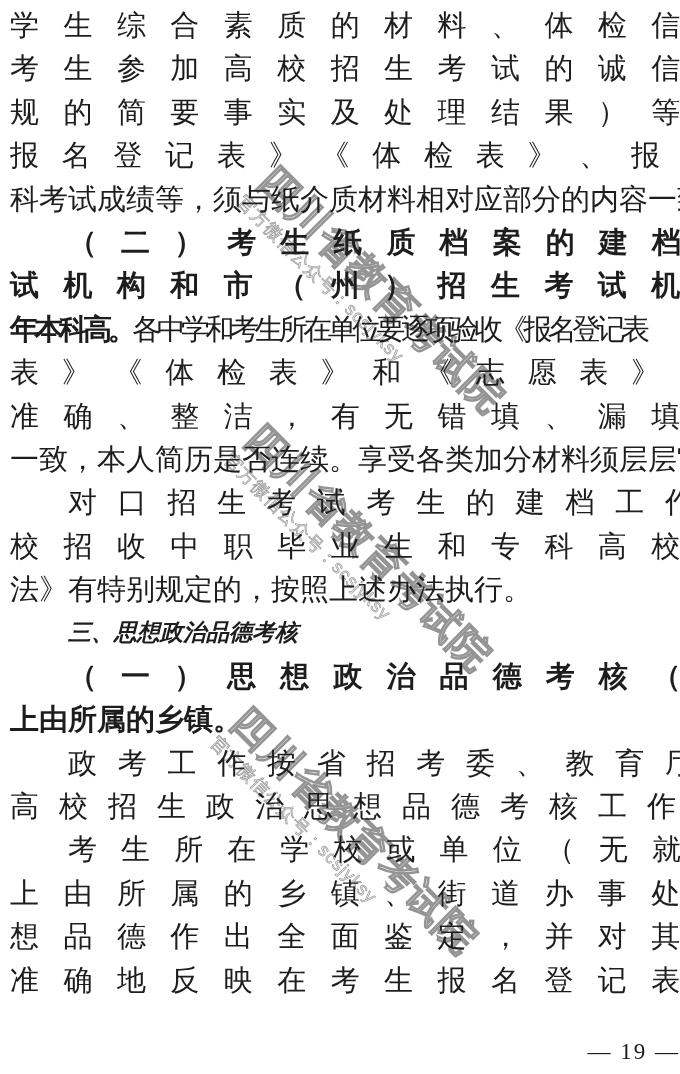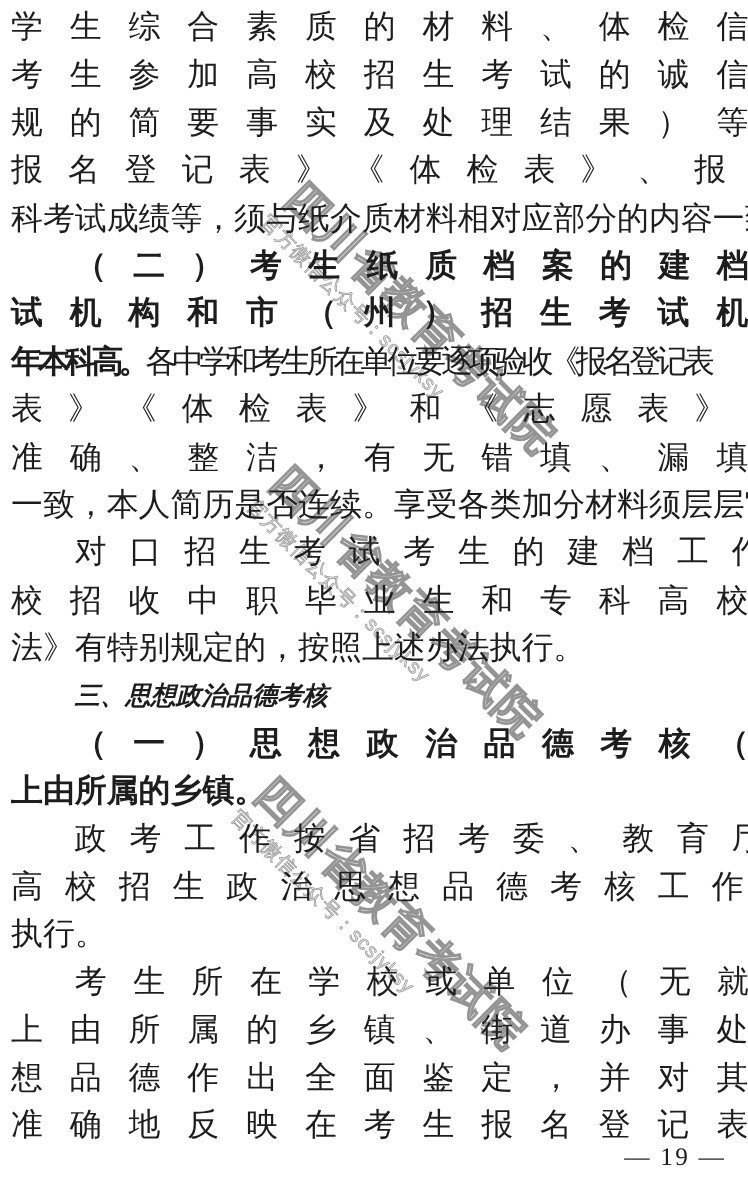--- a/index.html
+++ b/index.html
@@ -68,21 +68,21 @@
   .line.hd {
     font-family: "Liberation Sans", "DejaVu Sans", sans-serif;
     font-weight: 700;
     font-size: 23px;
     font-style: italic;
   }
 
   
   .footer {
     position: absolute;
-    right: 20px; bottom: 9px;
+    right: 0; bottom: 9px;
     z-index: 1;
     font-family: "Liberation Serif", "DejaVu Serif", serif;
     font-size: 23px;
     color: #1d1d1d;
     letter-spacing: 2px;
   }
 </style>
 </head>
 <body>
 
@@ -116,21 +116,20 @@
       <div class="line" style="letter-spacing: 24.44px;">准确、整洁，有无错填、漏填，各表中相同项目填写内容是否</div>
       <div class="line last" style="letter-spacing: 0px;">一致，本人简历是否连续。享受各类加分材料须层层审核盖章。</div>
       <div class="line ind" style="letter-spacing: 20.76px;">对口招生考试考生的建档工作，除《四川省 2020 年本科高</div>
       <div class="line" style="letter-spacing: 24.44px;">校招收中职毕业生和专科高校招收中职毕业生对口招生考试办</div>
       <div class="line last" style="letter-spacing: 0px;">法》有特别规定的，按照上述办法执行。</div>
       <div class="line ind hd last" style="letter-spacing: 0px;">三、思想政治品德考核</div>
       <div class="line ind bd" style="letter-spacing: 24.08px;">（一）思想政治品德考核（以下简称政考）主要是考核考</div>
       <div class="line bd last" style="letter-spacing: 0px;">上由所属的乡镇。</div>
       <div class="line ind" style="letter-spacing: 20.76px;">政考工作按省招考委、教育厅《关于做好我省 2002 年普通</div>
       <div class="line" style="letter-spacing: 20px;">高校招生政治思想品德考核工作的通知》(川招委〔2002〕16 号)</div>
-      <div class="line last" style="letter-spacing: 0px;">执行。</div>
       <div class="line ind" style="letter-spacing: 24.08px;">考生所在学校或单位（无就读学校或工作单位的考生原则</div>
       <div class="line" style="letter-spacing: 24.44px;">上由所属的乡镇、街道办事处鉴定）应对考生的政治态度、思</div>
       <div class="line" style="letter-spacing: 24.44px;">想品德作出全面鉴定，并对其真实性负责。鉴定内容应完整、</div>
       <div class="line" style="letter-spacing: 24.44px;">准确地反映在考生报名登记表中。对受过刑事处罚、治安管理</div>
     </div>
 
   <div class="footer" style="color: rgb(29, 29, 29);">— 19 —</div>
 
 </div>
 

